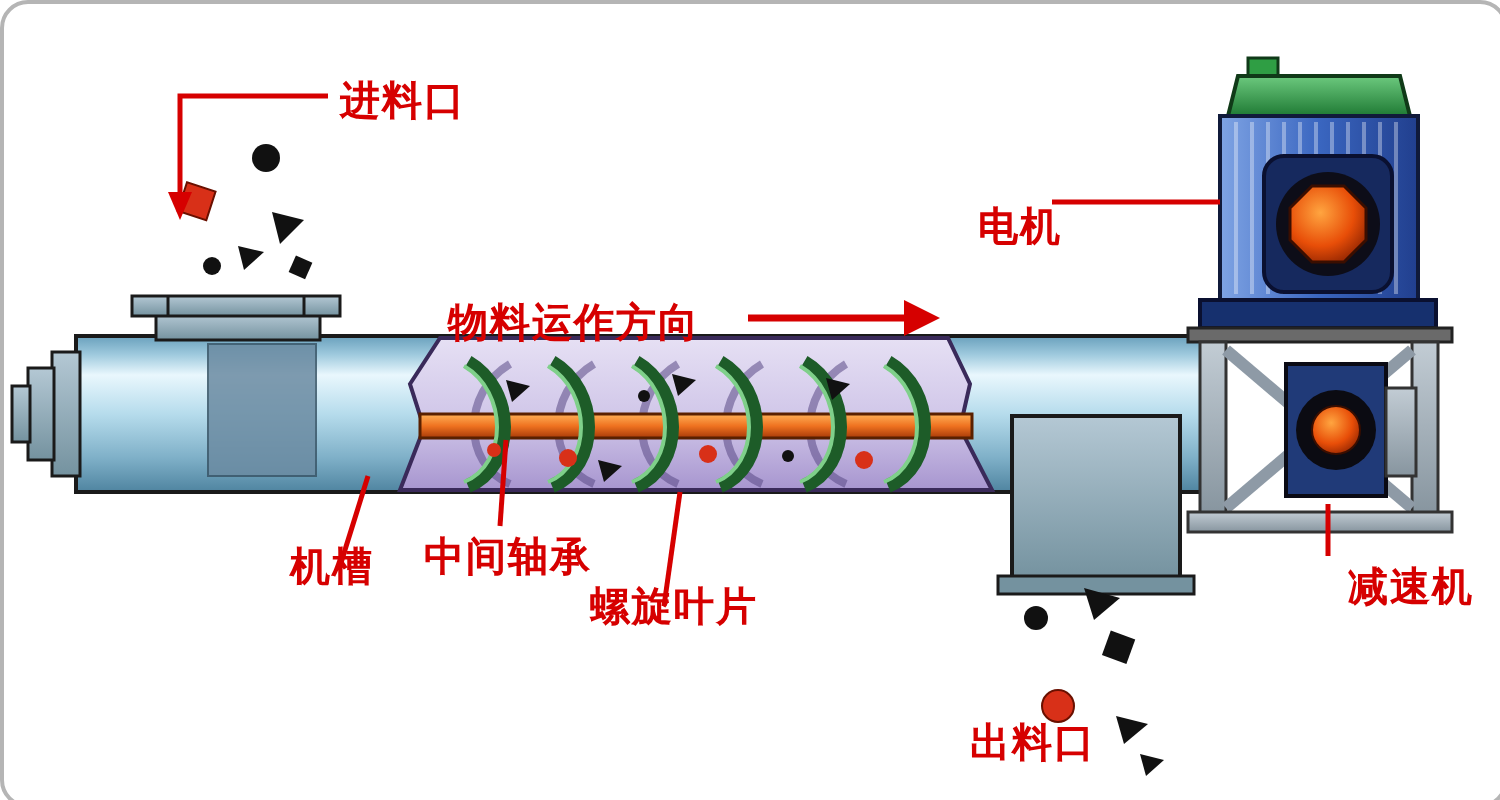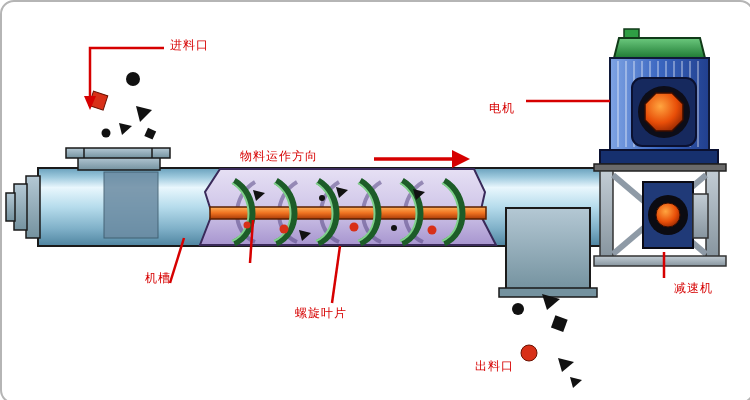--- a/index.html
+++ b/index.html
@@ -3,21 +3,21 @@
 <meta charset="utf-8">
 <style>
   html,body{margin:0;padding:0;background:#fff;}
   #stage{
     position:relative;width:750px;height:400px;background:#ffffff;
     border:2px solid #b5b5b5;border-radius:14px;overflow:hidden;
     font-family:"Liberation Sans","DejaVu Sans",sans-serif;
   }
   #art{position:absolute;left:0;top:0;}
   .lbl{
-    position:absolute;color:#d60000;font-weight:normal;font-size:12px;
+    position:absolute;color:#d60000;font-weight:bold;font-size:20px;
     white-space:nowrap;letter-spacing:1px;user-select:none;
   }
 </style>
 </head>
 <body>
 
 <div id="stage">
 
   <svg id="art" width="750" height="400" viewBox="0 0 750 400">
     <defs>
@@ -187,20 +187,21 @@
       <polygon points="450,148 450,166 468,157" fill="#d60000" stroke="none"></polygon>
       <line x1="524" y1="99" x2="608" y2="99" stroke-width="2.5"></line>
       <line x1="168" y1="281" x2="182" y2="236" stroke-width="2.5"></line>
       <line x1="248" y1="261" x2="251" y2="218" stroke-width="2.5"></line>
       <line x1="330" y1="301" x2="338" y2="244" stroke-width="2.5"></line>
       <line x1="662" y1="276" x2="662" y2="250" stroke-width="2.5"></line>
     </g>
   </svg>
 
   <div class="lbl" style="left:168px;top:35px">进料口</div>
-  <div class="lbl" style="left:238px;top:146px">物料运作方向</div>
+  <div class="lbl" style="left:222px;top:146px">物料运作方向</div>
   <div class="lbl" style="left:487px;top:98px">电机</div>
   <div class="lbl" style="left:143px;top:268px">机槽</div>
-  <div class="lbl" style="left:293px;top:303px">螺旋叶片</div>
+  <div class="lbl" style="left:210px;top:263px">中间轴承</div>
+  <div class="lbl" style="left:293px;top:288px">螺旋叶片</div>
   <div class="lbl" style="left:672px;top:278px">减速机</div>
-  <div class="lbl" style="left:473px;top:356px">出料口</div>
+  <div class="lbl" style="left:483px;top:356px">出料口</div>
 
 </div>
 
 </body></html>

